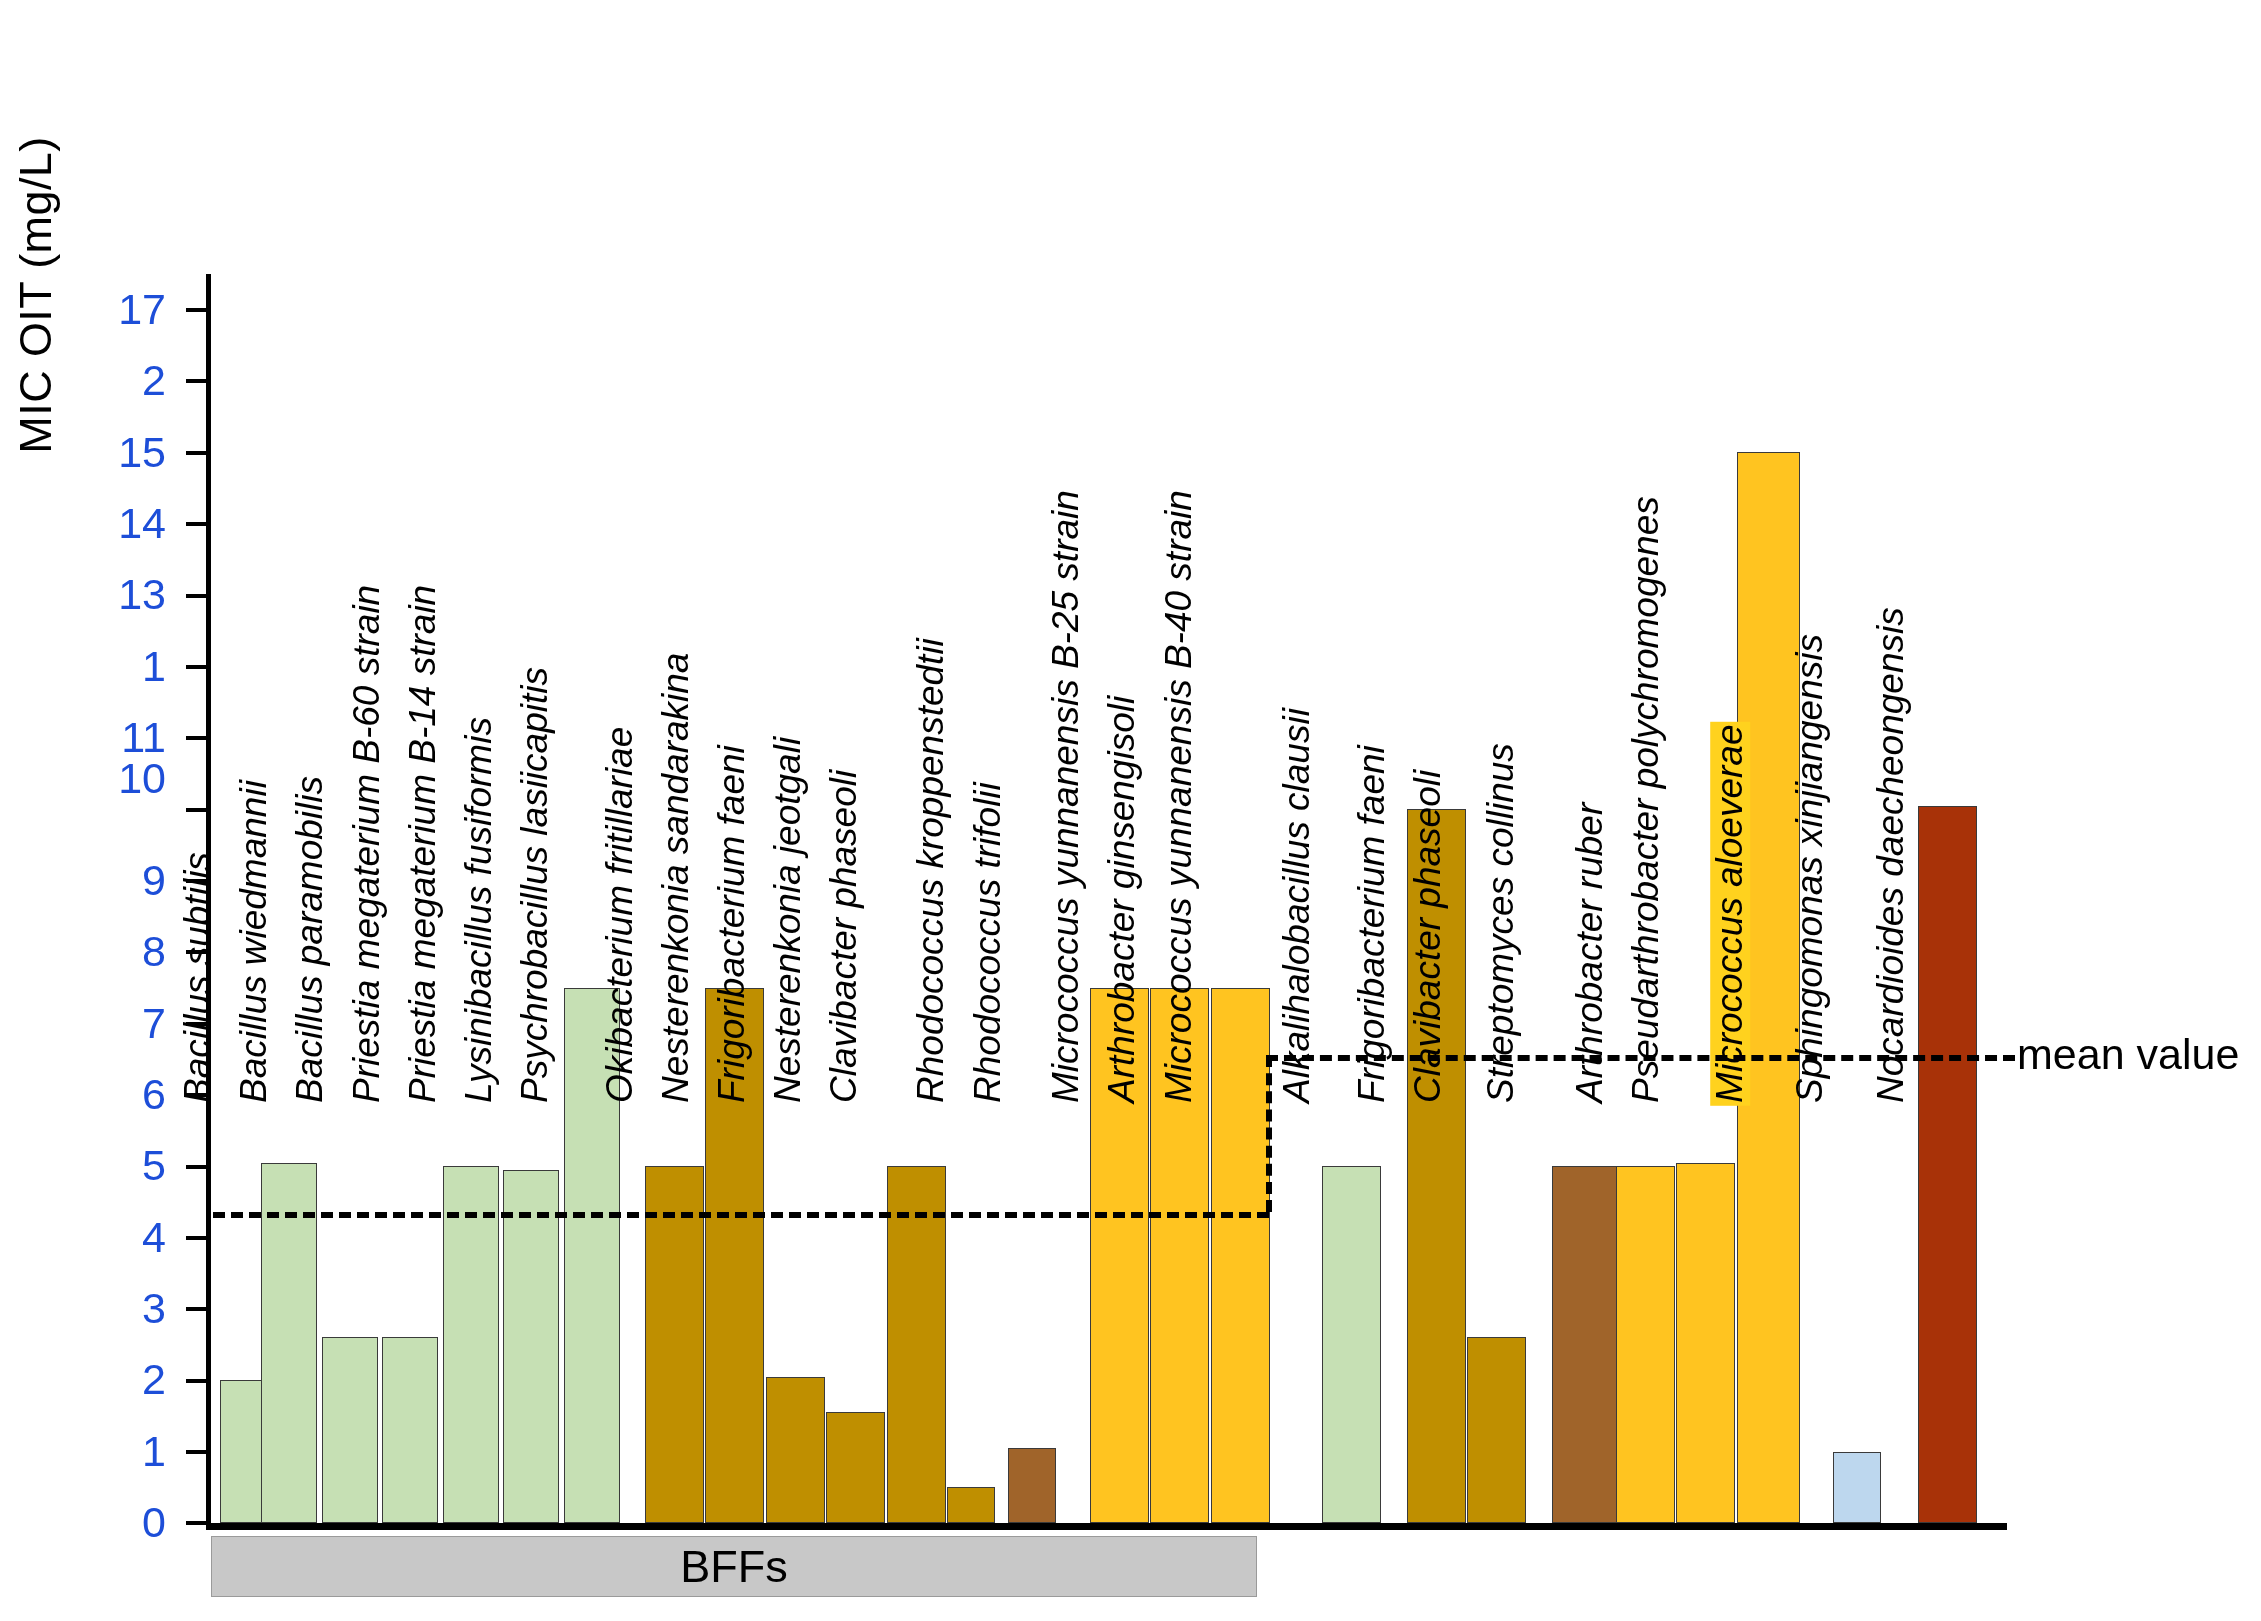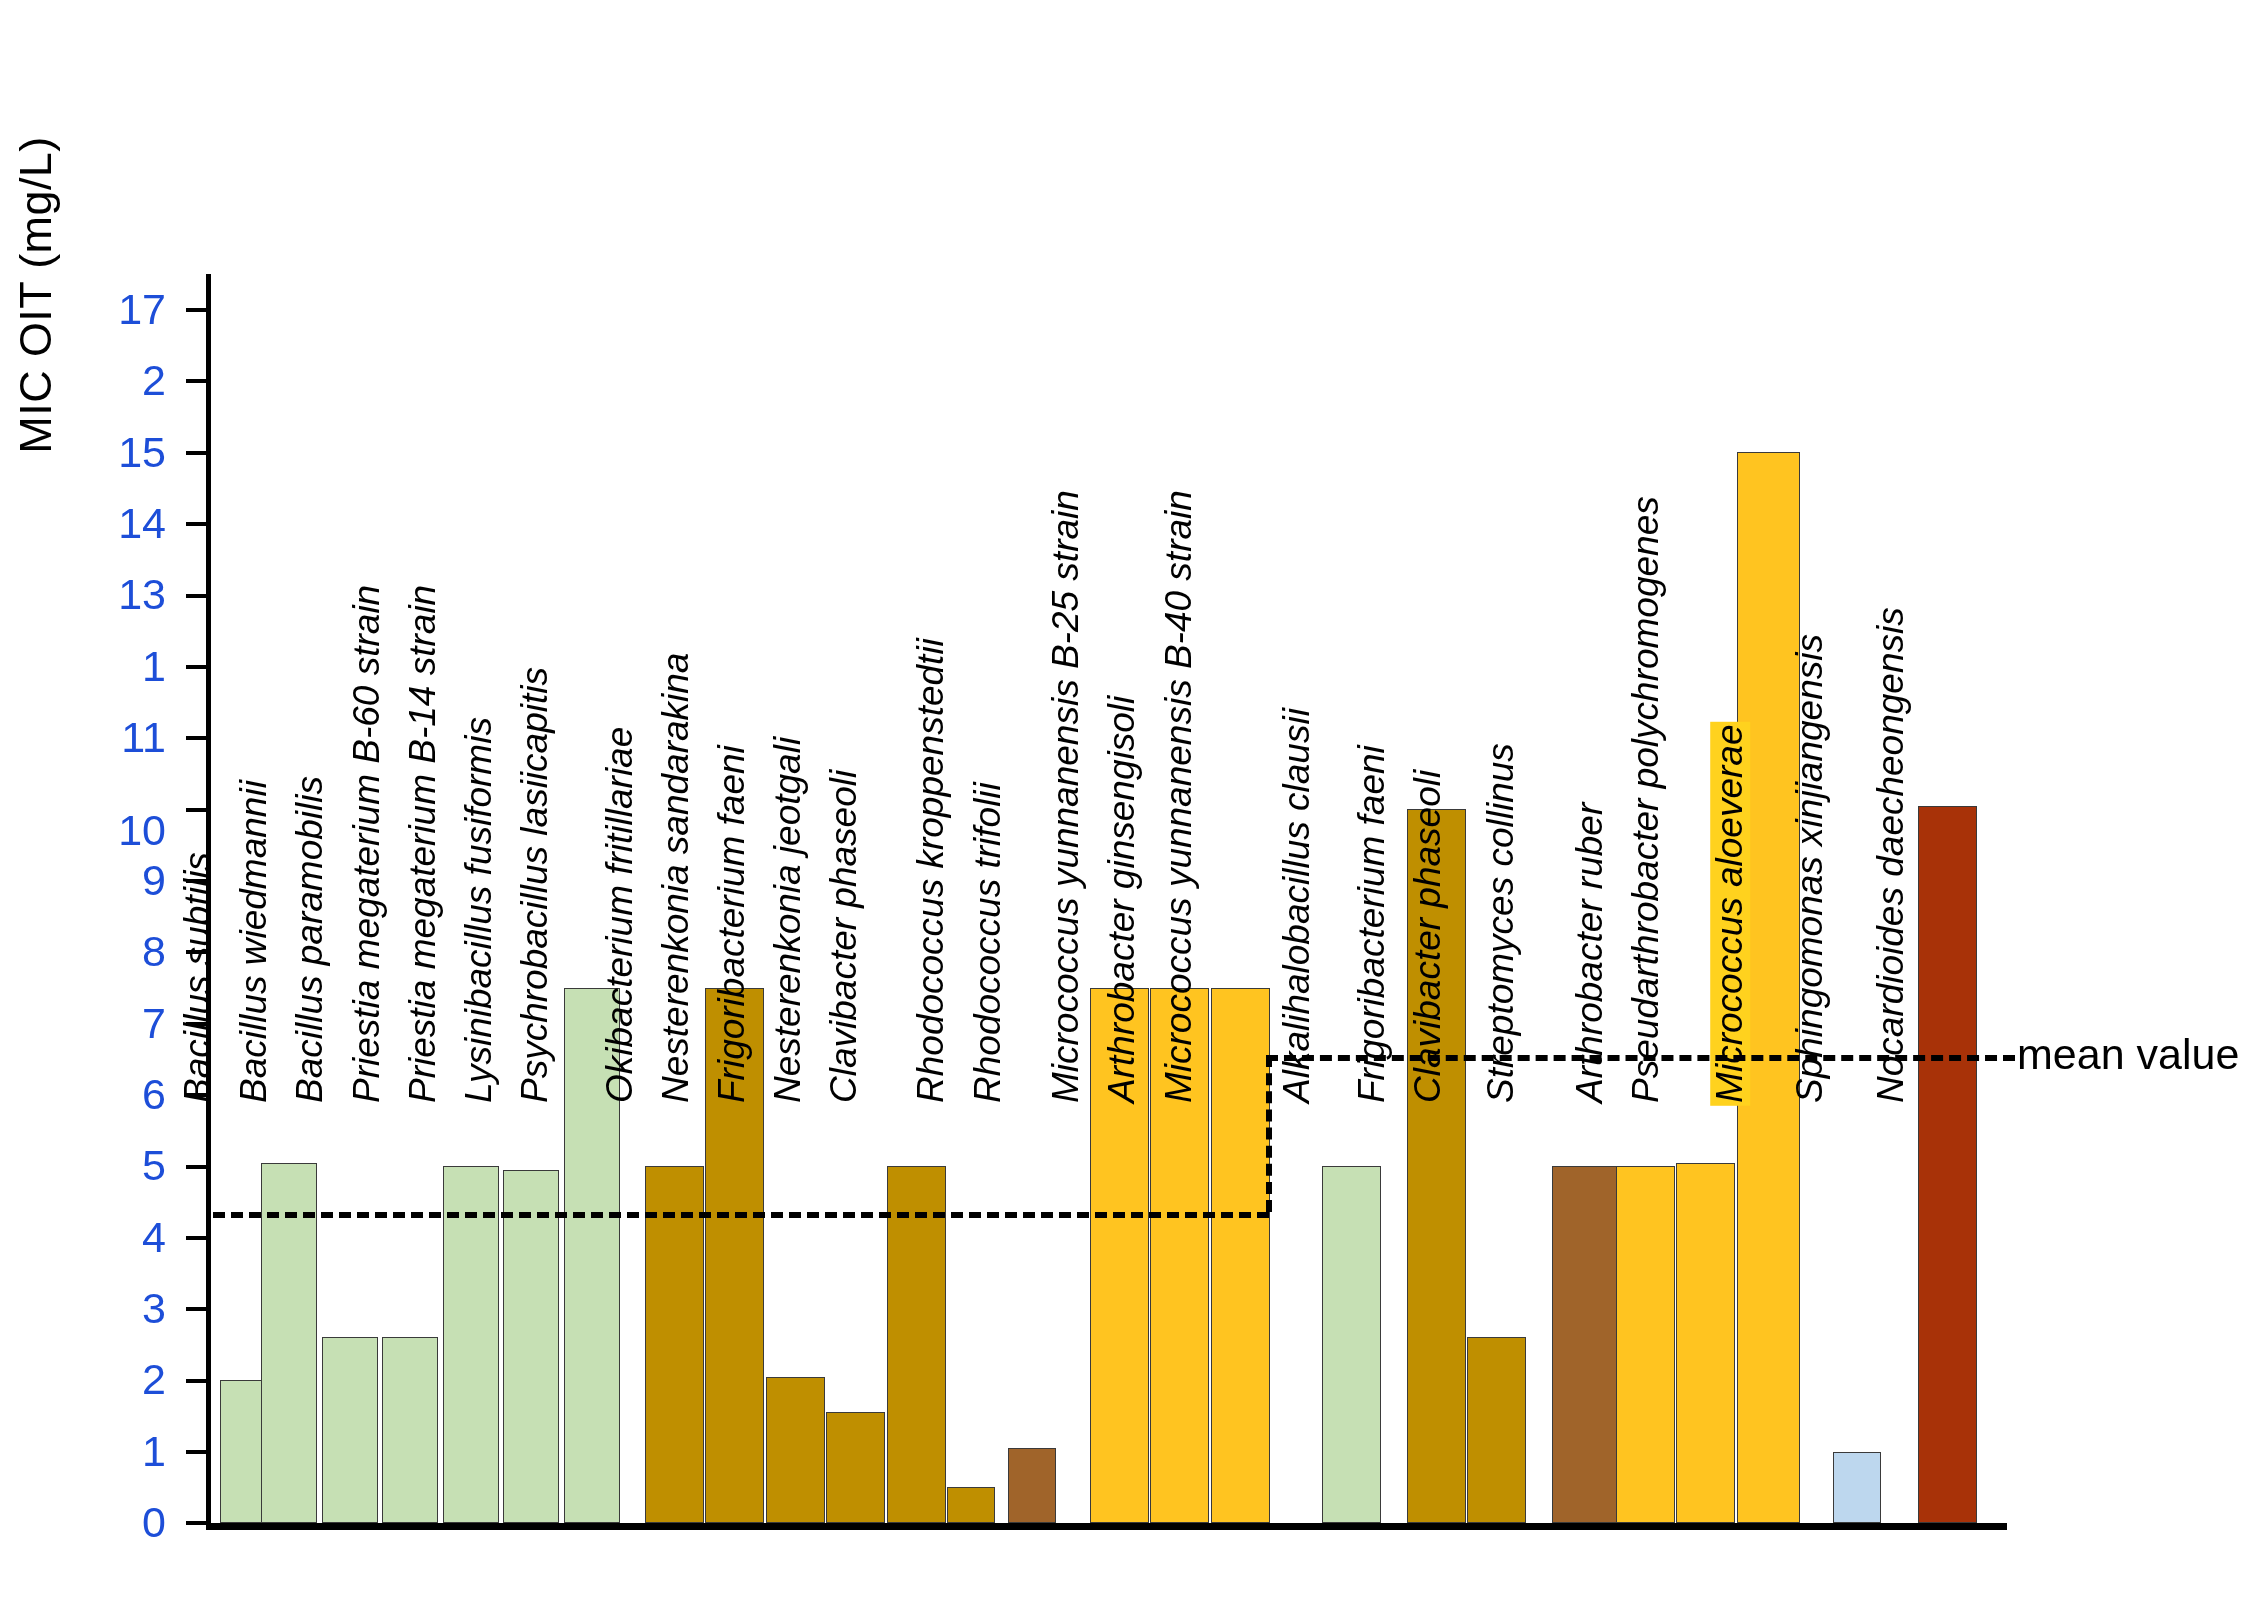--- a/index.html
+++ b/index.html
@@ -143,21 +143,21 @@
       <div class="y-tick-label" style="left: 108px; top: 1144px;">5</div>
       <div class="y-tick-mark" style="left: 186px; top: 1165px; width: 21.6px;"></div>
       <div class="y-tick-label" style="left: 108px; top: 1073px;">6</div>
       <div class="y-tick-mark" style="left: 186px; top: 1093px; width: 21.6px;"></div>
       <div class="y-tick-label" style="left: 108px; top: 1002px;">7</div>
       <div class="y-tick-mark" style="left: 186px; top: 1022px; width: 21.6px;"></div>
       <div class="y-tick-label" style="left: 108px; top: 930px;">8</div>
       <div class="y-tick-mark" style="left: 186px; top: 950px; width: 21.6px;"></div>
       <div class="y-tick-label" style="left: 108px; top: 859px;">9</div>
       <div class="y-tick-mark" style="left: 186px; top: 879px; width: 21.6px;"></div>
-      <div class="y-tick-label" style="left: 108px; top: 809px;">10</div>
+      <div class="y-tick-label" style="left: 108px; top: 757px;">10</div>
       <div class="y-tick-mark" style="left: 186px; top: 808px; width: 21.6px;"></div>
       <div class="y-tick-label" style="left: 108px; top: 716px;">11</div>
       <div class="y-tick-mark" style="left: 186px; top: 736px; width: 21.6px;"></div>
       <div class="y-tick-label" style="left: 108px; top: 645px;">1</div>
       <div class="y-tick-mark" style="left: 186px; top: 665px; width: 21.6px;"></div>
       <div class="y-tick-label" style="left: 108px; top: 573px;">13</div>
       <div class="y-tick-mark" style="left: 186px; top: 594px; width: 21.6px;"></div>
       <div class="y-tick-label" style="left: 108px; top: 502px;">14</div>
       <div class="y-tick-mark" style="left: 186px; top: 522px; width: 21.6px;"></div>
       <div class="y-tick-label" style="left: 108px; top: 431px;">15</div>
@@ -229,15 +229,16 @@
       <div class="species-label" style="left: 1909px; top: 1066px;">Nocardioides daecheongensis</div>
     </div>
 
   <div id="mean-line">
       <div class="mean-seg" style="left: 213px; top: 1212px; width: 1056px;"></div>
       <div class="mean-vert" style="left: 1266px; top: 1055px; height: 157px;"></div>
       <div class="mean-seg" style="left: 1266px; top: 1055px; width: 749px;"></div>
     </div>
   <div class="mean-label" id="mean-label-el" style="left:2017px; top:1030px;">mean value</div>
 
+  <div class="group-band" id="band-bffs" style="left:211px; top:1536px; width:1046px; height:61px;">BFFs</div>
 
 </div>
 
 
 </body></html>

